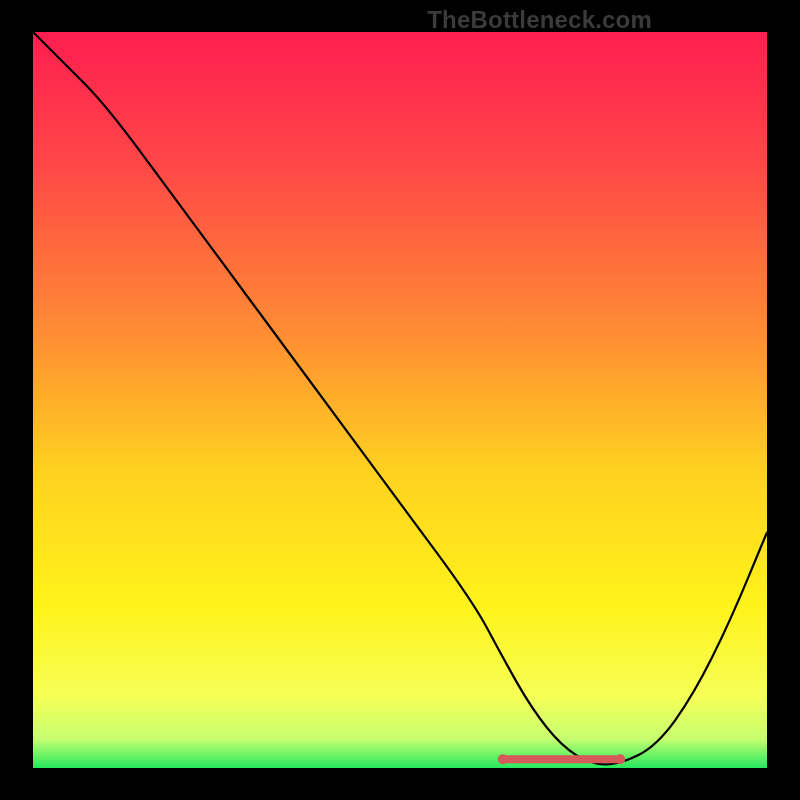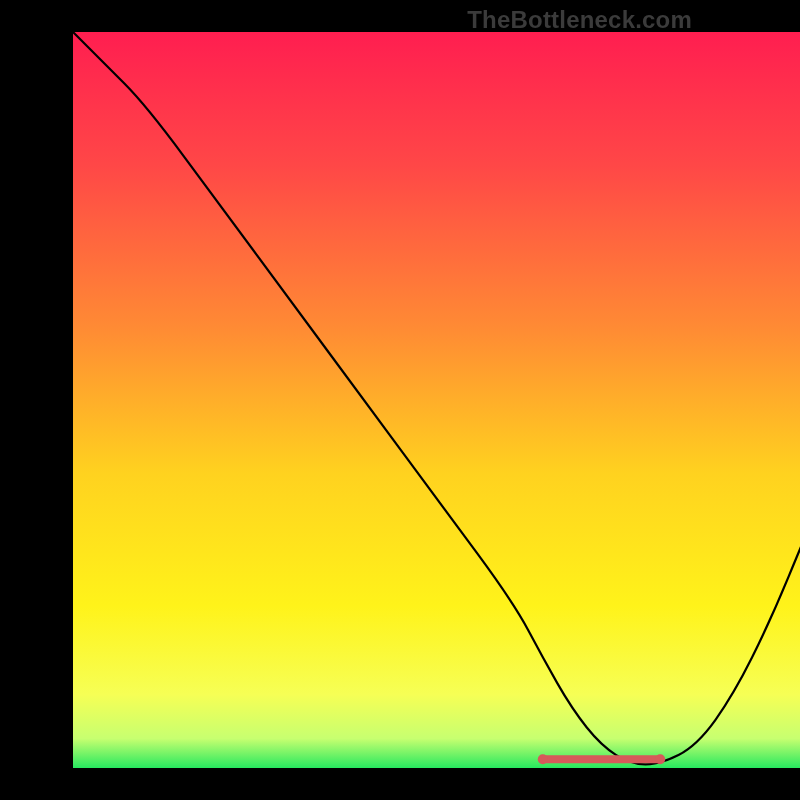--- a/index.html
+++ b/index.html
@@ -11,21 +11,20 @@
     overflow: hidden;
     font-family: Arial, Helvetica, sans-serif;
   }
   .frame {
     position: absolute;
     left: 0;
     top: 0;
     width: 664px;
     height: 800px;
     background: #000;
-    margin-left: 40px;
   }
   .plot-area {
     position: absolute;
     left: 33px;
     top: 32px;
     width: 734px;
     height: 736px;
     
   }
   .watermark {

